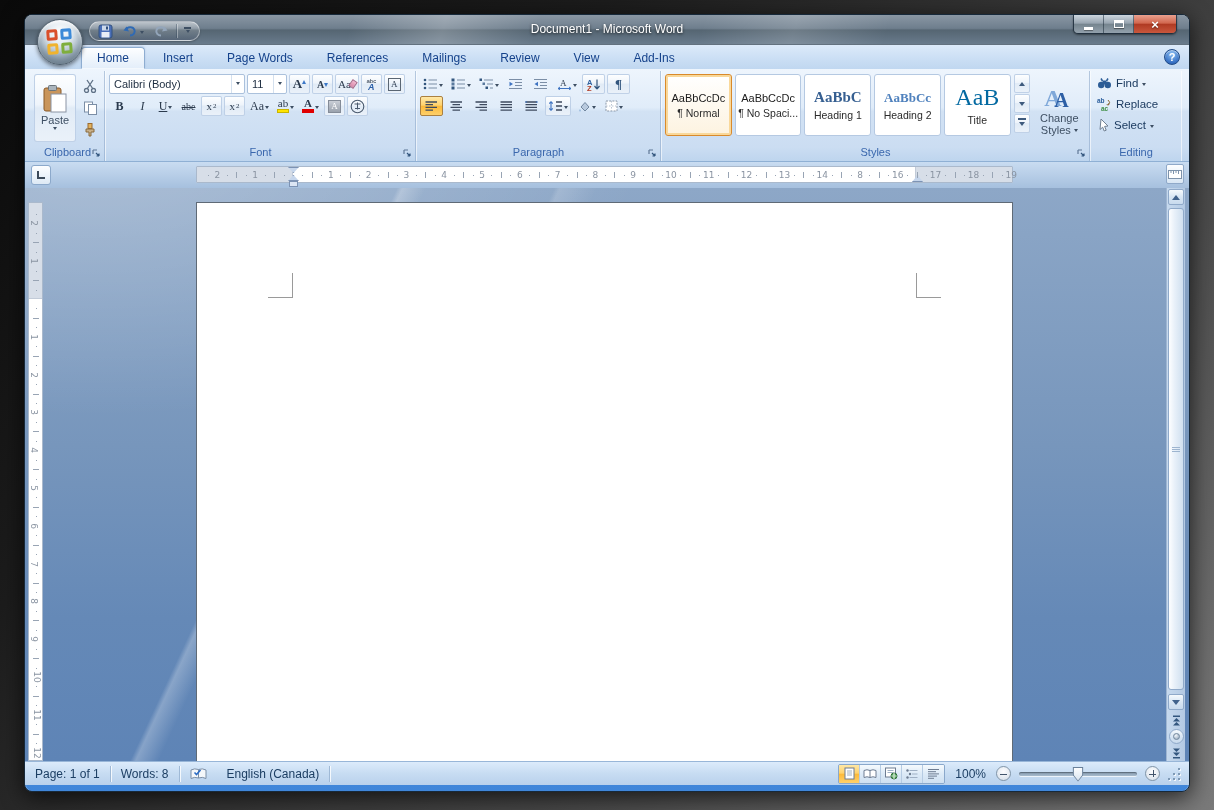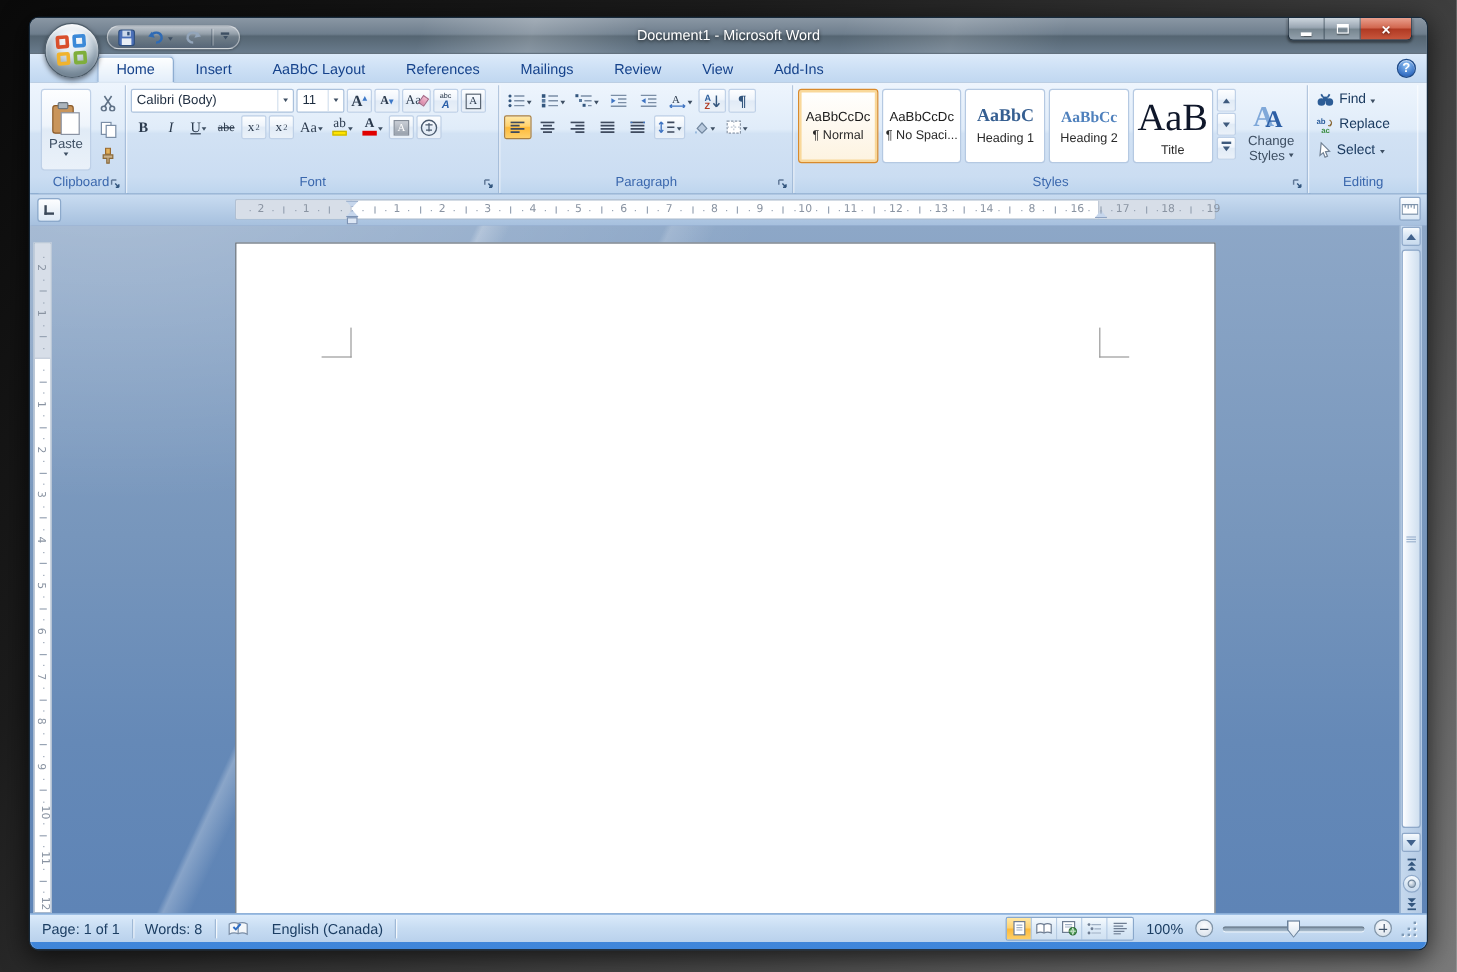--- a/index.html
+++ b/index.html
@@ -119,21 +119,21 @@
 
   
   .styles-body { display:flex; gap:3px; }
   .stylebox { width:70px; height:62px; background:#fff; border:1px solid #b5c9e2; border-radius:3px;
     display:flex; flex-direction:column; align-items:center; justify-content:center; gap:3px; overflow:hidden; }
   .stylebox.sel { border:1px solid #d98a2b; box-shadow:inset 0 0 0 2px #f9d89a; background:linear-gradient(180deg,#fff,#fdf3e0); }
   .sprev { font-size:11px; color:#1a1a1a; white-space:nowrap; }
   .sname { font-size:10.5px; color:#2b2b2b; white-space:nowrap; }
   .h1p { font-family:"Liberation Serif",serif; font-weight:bold; font-size:15px; color:#365f91; }
   .h2p { font-family:"Liberation Serif",serif; font-weight:bold; font-size:13px; color:#4f81bd; }
-  .titp { font-family:"Liberation Serif",serif; font-size:32px; color:#0f172a; }
+  .titp { font-family:"Liberation Serif",serif; font-size:24px; color:#0369a1; }
   .sscroll { display:flex; flex-direction:column; gap:1px; width:16px; }
   .sscroll .btn { height:19px; min-width:16px; width:16px; padding:0; flex-direction:column; }
   .tri-up { width:0;height:0;border:3.5px solid transparent;border-bottom:4.5px solid #3e5a7d; margin-bottom:3px;}
   .tri-dn { width:0;height:0;border:3.5px solid transparent;border-top:4.5px solid #3e5a7d; margin-top:3px;}
   .morebar { width:8px; height:1.5px; background:#3e5a7d; margin-bottom:1px; }
   .chgstyles { width:56px; display:flex; flex-direction:column; align-items:center; justify-content:center; gap:1px; }
   .chgico { position:relative; height:28px; width:30px; }
   .chgico .a1 { position:absolute; left:0; top:2px; font-size:24px; font-weight:bold; color:#7fa8d9; font-family:"Liberation Serif",serif;}
   .chgico .a2 { position:absolute; left:10px; top:6px; font-size:20px; font-weight:bold; color:#2d5fa5; font-family:"Liberation Serif",serif;}
   .chglbl { font-size:11px; color:#3e4f63; line-height:12px; text-align:center; }
@@ -274,21 +274,21 @@
       <span class="overbar">
           <i></i>
           <span class="tri sm" style="margin-top:0"></span>
         </span>
     </span>
   </div>
 
   <div class="tabrow">
     <span class="tab active">Home</span>
     <span class="tab">Insert</span>
-    <span class="tab">AaBbC Layout</span>
+    <span class="tab">Page Words</span>
     <span class="tab">References</span>
     <span class="tab">Mailings</span>
     <span class="tab">Review</span>
     <span class="tab">View</span>
     <span class="tab">Add-Ins</span>
   </div>
   <div class="helpbtn">?</div>
 
   <div class="ribbon">
 

